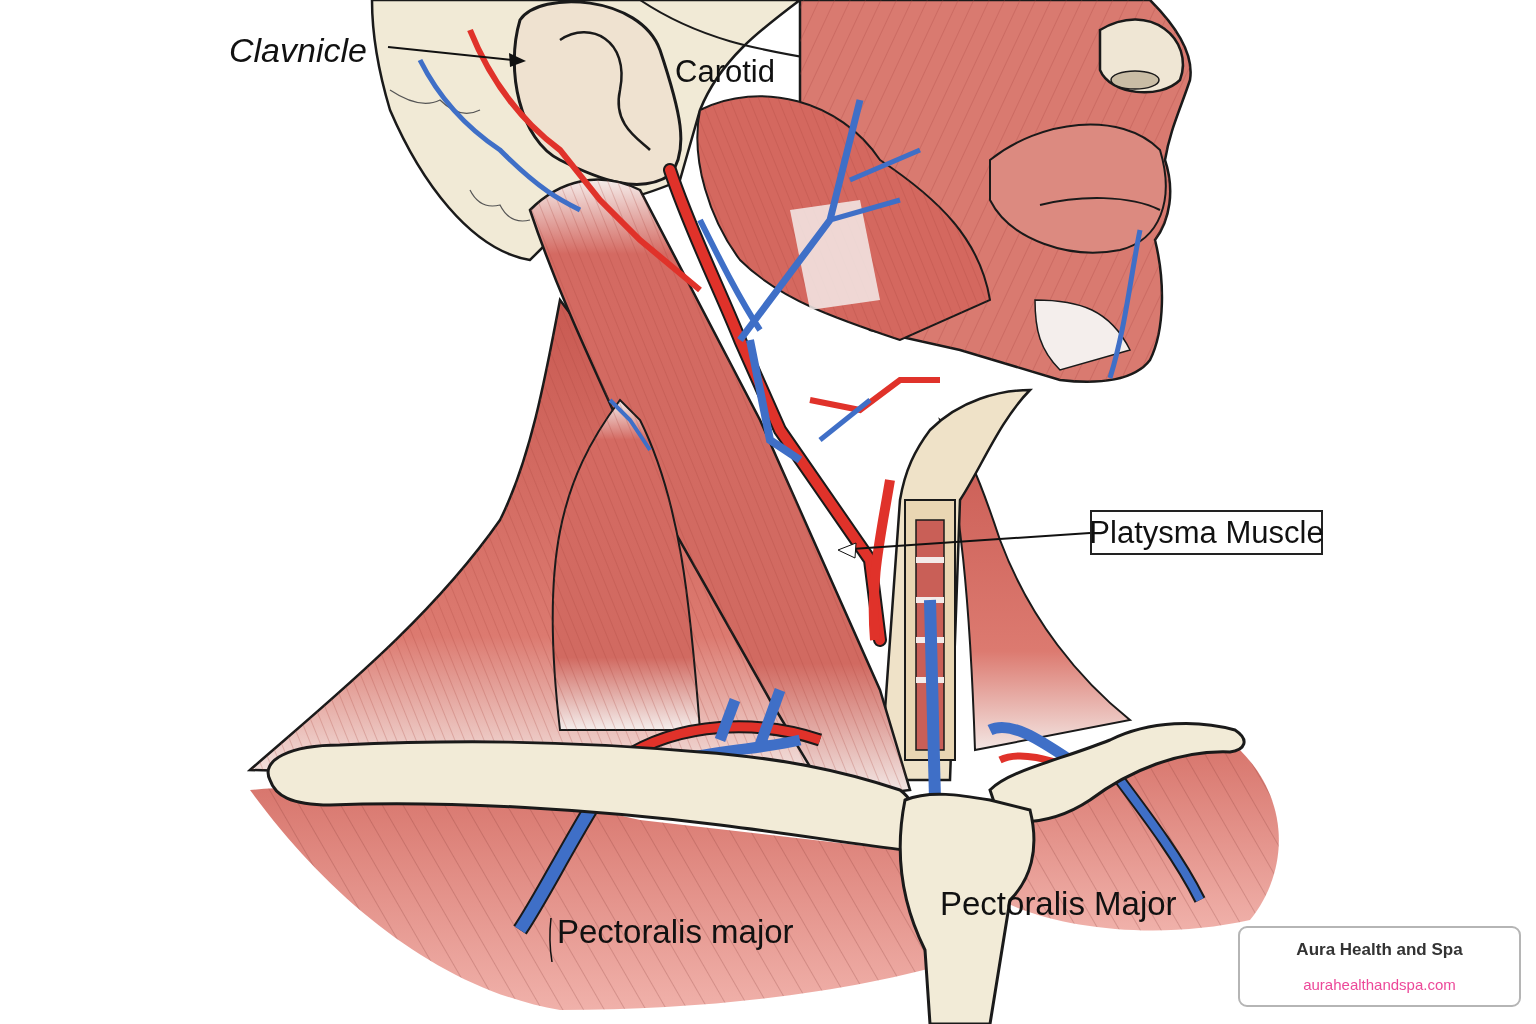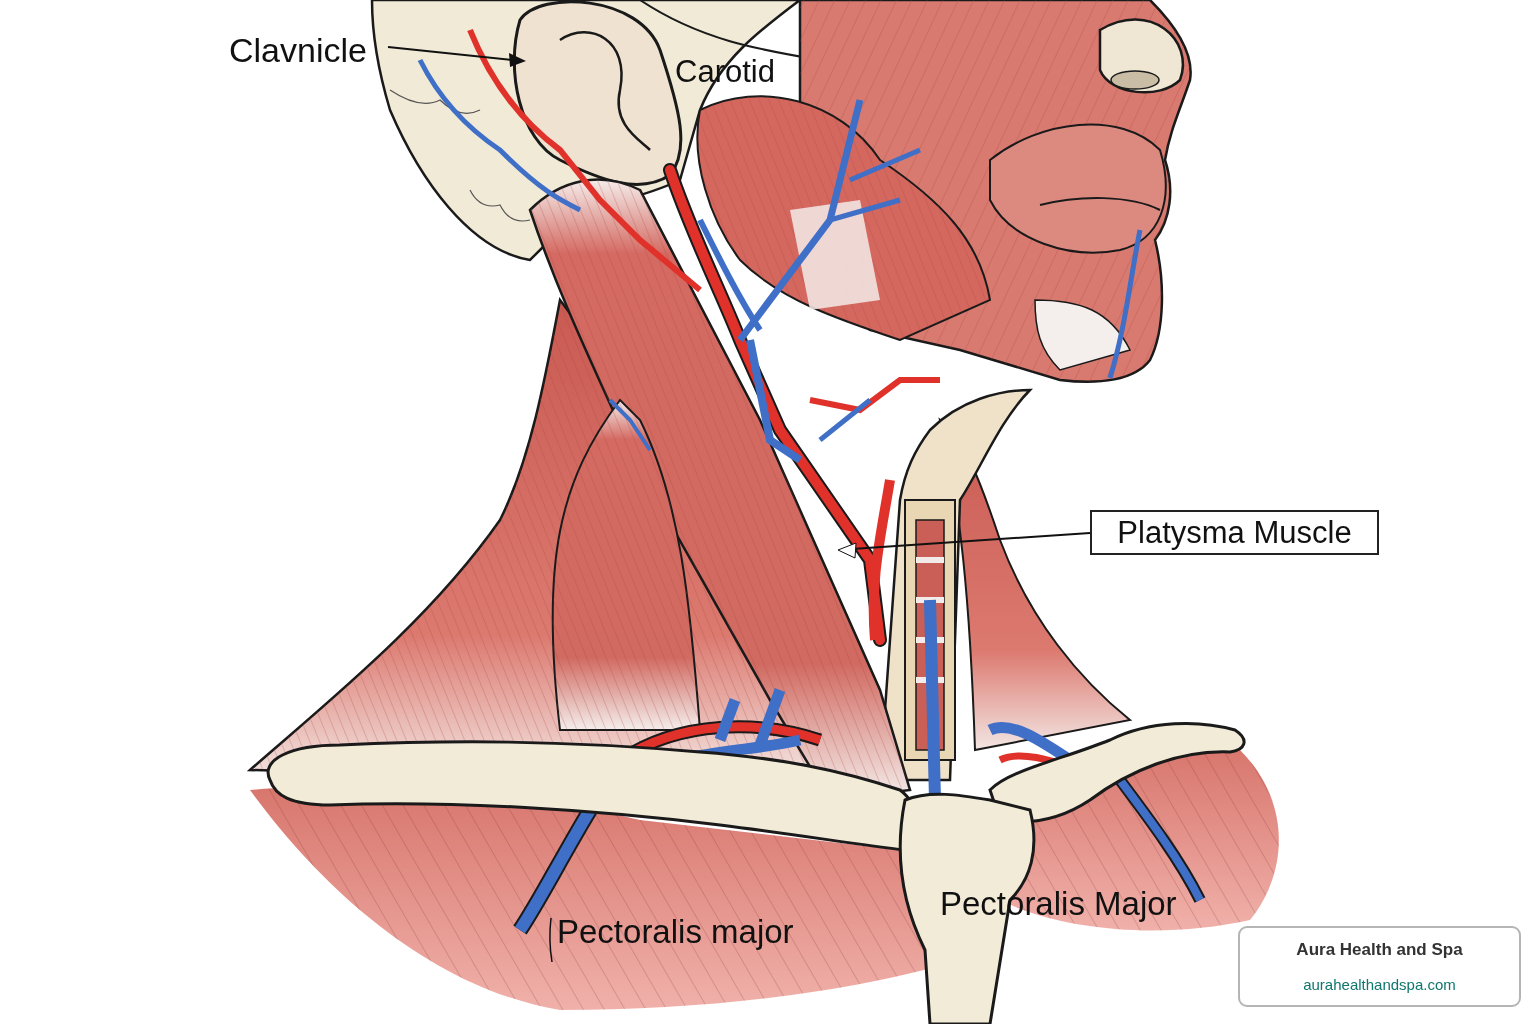--- a/index.html
+++ b/index.html
@@ -1,26 +1,26 @@
 <!DOCTYPE html>
 <html><head>
 <meta charset="utf-8">
 <style>
   html, body { margin: 0; padding: 0; background: #ffffff; }
   body { width: 1536px; height: 1024px; position: relative; overflow: hidden; font-family: "Liberation Sans", sans-serif; }
   #stage { position: absolute; left: 0; top: 0; width: 1536px; height: 1024px; }
   .label { position: absolute; color: #111; white-space: nowrap; line-height: 1; }
-  .lbl-clav { left: 229px; top: 33px; font-size: 34px; font-weight: 500; }
+  .lbl-clav { left: 229px; top: 33px; font-size: 34px; font-weight: 500; font-style: italic; }
   .lbl-carotid { left: 675px; top: 56px; font-size: 31px; }
-  .lbl-platysma { left: 1090px; top: 510px; width: 289px; height: 45px; border: 2px solid #222; background: #fff; box-sizing: border-box; display: flex; align-items: center; justify-content: center; font-size: 31px; }
+  .lbl-platysma { left: 1090px; top: 510px; width: 233px; height: 45px; border: 2px solid #222; background: #fff; box-sizing: border-box; display: flex; align-items: center; justify-content: center; font-size: 31px; }
   .lbl-pect-left { left: 557px; top: 915px; font-size: 33px; }
   .lbl-pect-right { left: 940px; top: 887px; font-size: 33px; }
   .brand-card { position: absolute; left: 1238px; top: 926px; width: 283px; height: 81px; border: 2px solid #b5b5b5; border-radius: 9px; background: #fff; box-sizing: border-box; display: flex; flex-direction: column; align-items: center; justify-content: center; gap: 16px; }
   .brand-name { font-size: 17px; font-weight: 700; color: #333; }
-  .brand-url { font-size: 15px; color: #0f766e; }
+  .brand-url { font-size: 15px; color: #ec4899; }
 </style>
 </head>
 <body>
 
 <div id="stage">
   <svg width="1536" height="1024" viewBox="0 0 1536 1024" xmlns="http://www.w3.org/2000/svg">
     <defs>
       <linearGradient id="muscleG" x1="0" y1="0" x2="0" y2="1">
         <stop offset="0" stop-color="#c95a52"></stop>
         <stop offset="0.7" stop-color="#dc7a70"></stop>

